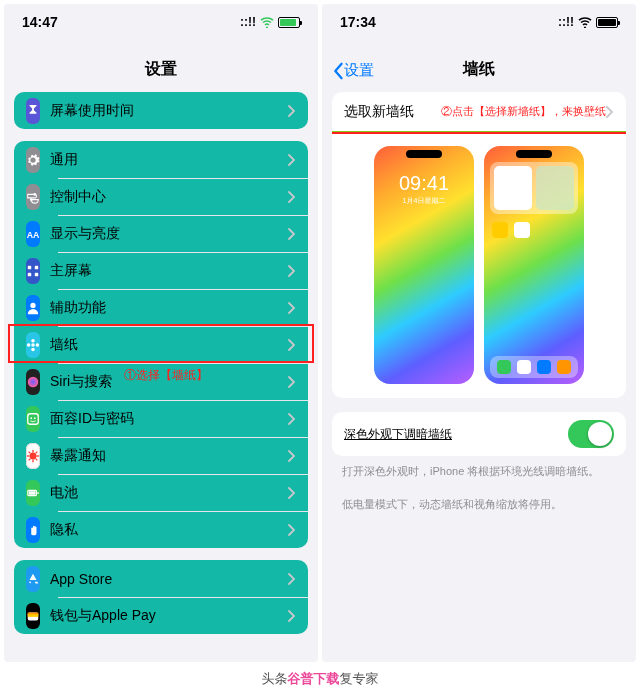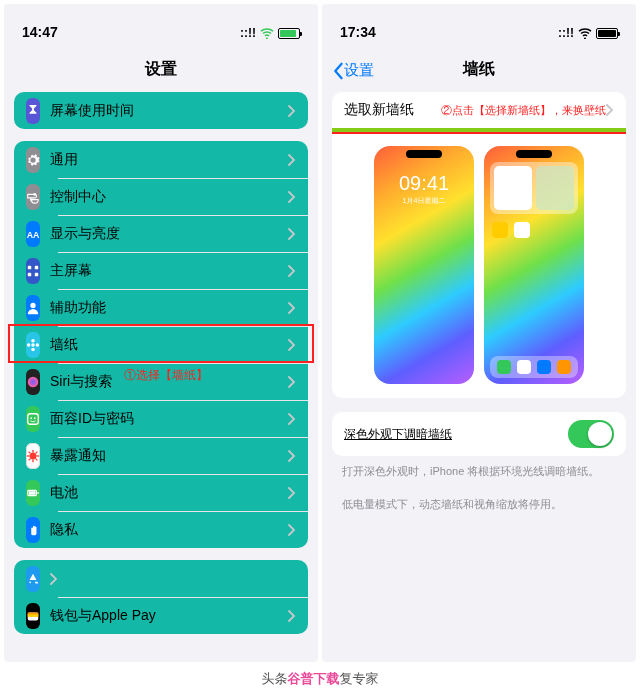--- a/index.html
+++ b/index.html
@@ -1,36 +1,36 @@
 <!DOCTYPE html>
 <html><head>
 <meta charset="utf-8">
 <style>
 *{margin:0;padding:0;box-sizing:border-box;font-family:-apple-system,"PingFang SC",sans-serif;}
 body{width:640px;height:692px;background:#fff;position:relative;overflow:hidden;}
 .phones{display:flex;gap:4px;padding:4px;}
 .phone{width:314px;height:658px;background:#f2f2f7;border-radius:4px;overflow:hidden;position:relative;}
-.statusbar{height:36px;display:flex;align-items:flex-end;justify-content:space-between;padding:0 18px;font-size:14px;font-weight:600;background:#f2f2f7;}
+.statusbar{height:36px;display:flex;align-items:center;justify-content:space-between;padding:0 18px;font-size:14px;font-weight:600;background:#f2f2f7;}
 .st-icons{display:flex;align-items:center;gap:4px;font-size:12px;}
 .navbar{height:40px;display:flex;align-items:flex-end;justify-content:center;position:relative;background:#f2f2f7;}
 .nav-title{font-size:16px;font-weight:600;}
 .nav-back{position:absolute;left:10px;display:flex;align-items:center;color:#007aff;font-size:15px;}
 .nav-back svg{width:12px;height:18px;}
 .group{margin:12px 10px 0;background:#14b8a6;border-radius:10px;overflow:hidden;}
 .row{height:37px;display:flex;align-items:center;padding:0 12px;position:relative;cursor:pointer;}
 .row+.row::before{content:"";position:absolute;left:44px;right:0;top:0;height:1px;background:#e5e5ea;}
 .icon{width:14px;height:26px;border-radius:6px;display:flex;align-items:center;justify-content:center;margin-right:10px;flex-shrink:0;}
 .icon svg{width:16px;height:16px;fill:#fff;}
 .label{flex:1;font-size:14px;color:#000;}
 .chev{color:#c7c7cc;}
 .chev svg{width:8px;height:12px;display:block;}
 .hl{position:absolute;border:2px solid #ff2020;pointer-events:none;}
 .hl-ann{position:absolute;color:#ff2020;font-size:12px;font-weight:500;}
 .preview-card{margin:12px 10px 0;background:#fff;border-radius:10px;overflow:hidden;}
-.prow{height:40px;display:flex;align-items:center;padding:0 12px;border-bottom:4px solid #84cc16;}
+.prow{height:40px;display:flex;align-items:center;padding:0 12px;border-bottom:1px solid #84cc16;}
 .prow .label{font-size:14px;}
 .previews{padding:14px;display:flex;gap:10px;justify-content:center;}
 .pv{width:100px;height:238px;border-radius:16px;position:relative;overflow:hidden;background:linear-gradient(150deg,#ff5e3a 0%,#ffab2e 18%,#ffe12e 34%,#6fe04a 50%,#2ecbff 66%,#5e5eff 82%,#b95eff 100%);}
 .pv-notch{position:absolute;top:4px;left:50%;transform:translateX(-50%);width:36px;height:8px;background:#000;border-radius:4px;}
 .pv-lock .time{position:absolute;top:26px;width:100%;text-align:center;color:#fff;font-size:20px;font-weight:300;}
 .pv-lock .date{position:absolute;top:50px;width:100%;text-align:center;color:#fff;font-size:7px;}
 .pv-home .widgets{position:absolute;top:16px;left:6px;right:6px;height:52px;background:rgba(255,255,255,0.4);border-radius:8px;display:flex;gap:4px;padding:4px;}
 .pv-home .w1{flex:1;background:#fff;border-radius:5px;}
 .pv-home .w2{flex:1;background:rgba(200,230,200,0.7);border-radius:5px;}
 .pv-home .approw{position:absolute;top:76px;left:8px;right:8px;display:flex;gap:6px;}
@@ -261,20 +261,21 @@
             </span>
           </div>
         </div>
         <div class="group">
           <div class="row">
             <span class="icon" style="background:#1e9bf0;">
               <svg viewBox="0 0 16 16">
                 <path d="M8 2l4 7H4zm-5 9h3l-1 2zm7 0h3l1 2H11z"></path>
               </svg>
             </span>
+            <span class="label">App Store</span>
             <span class="chev">
               <svg viewBox="0 0 8 12">
                 <path d="M1 1l5 5-5 5" stroke="#c7c7cc" stroke-width="1.8" fill="none" stroke-linecap="round"></path>
               </svg>
             </span>
           </div>
           <div class="row">
             <span class="icon" style="background:#000;">
               <svg viewBox="0 0 16 16">
                 <rect x="2" y="4" width="12" height="9" rx="2"></rect>

